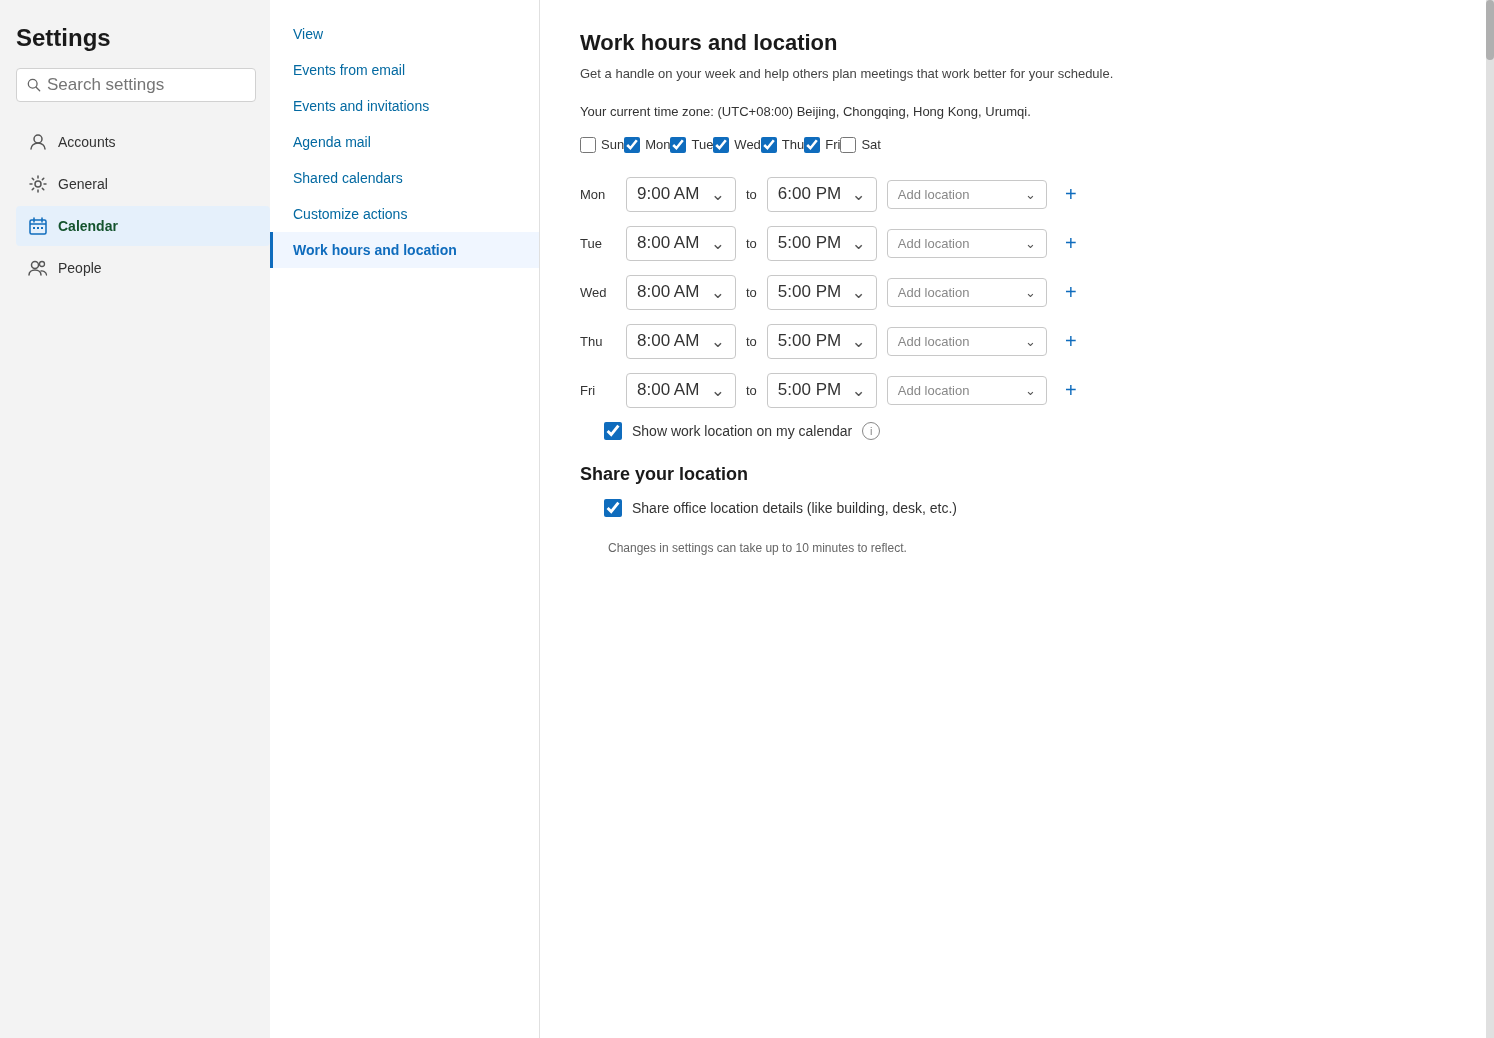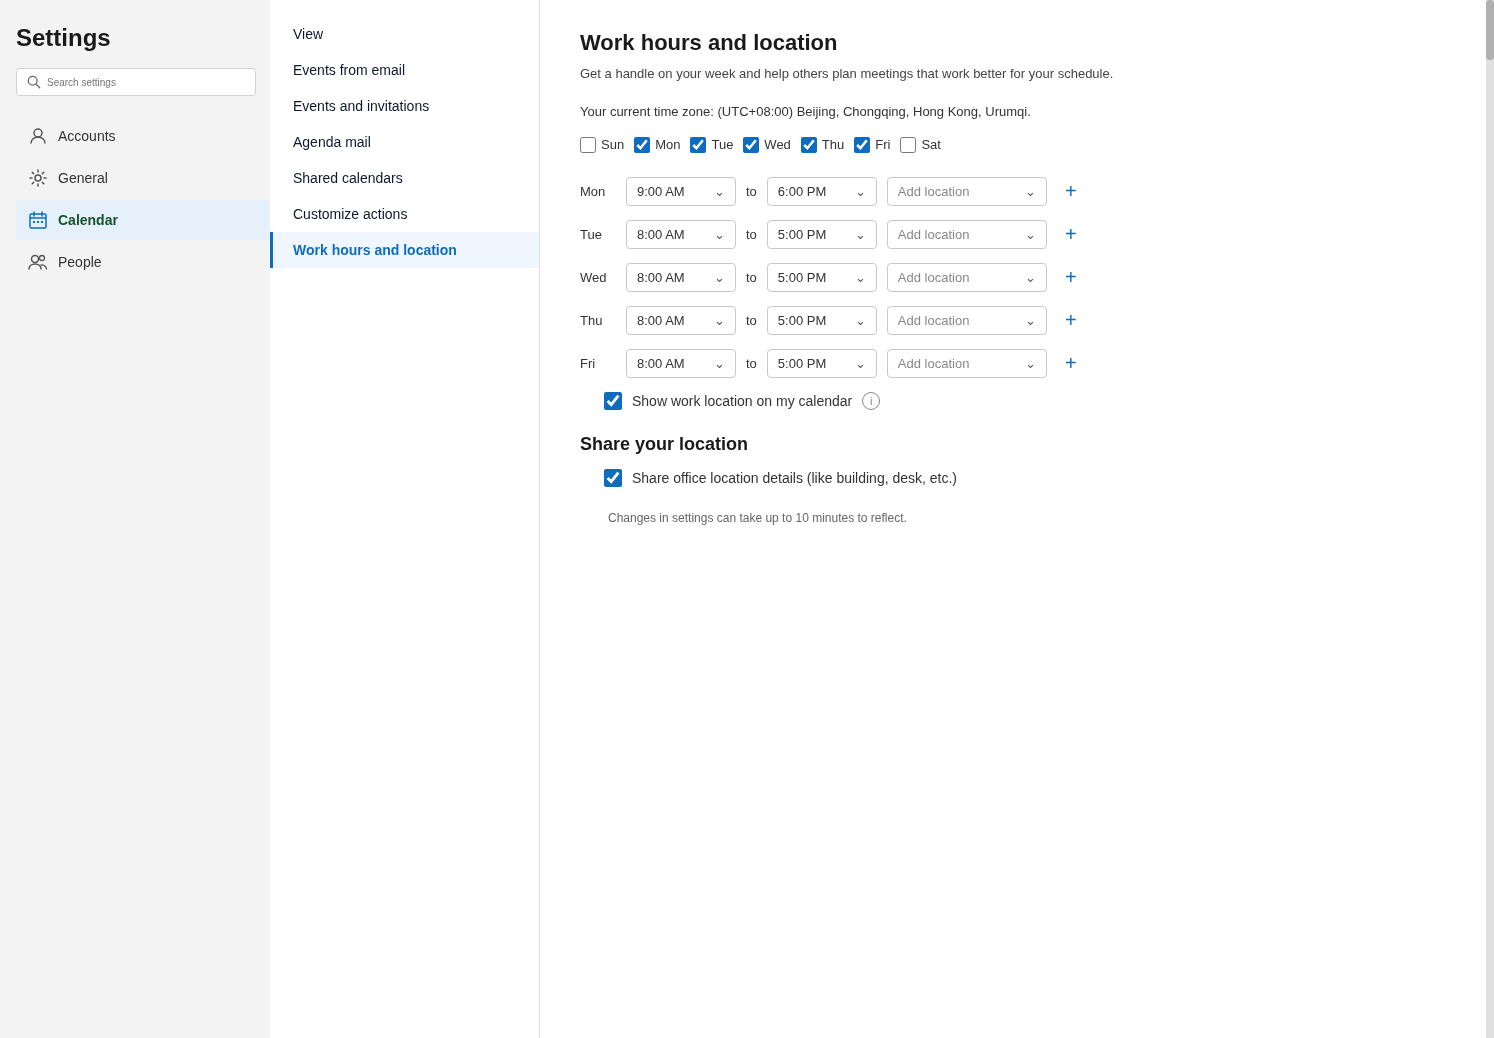--- a/index.html
+++ b/index.html
@@ -32,21 +32,21 @@
       background: #fff;
       border: 1px solid #d1d1d1;
       border-radius: 4px;
       padding: 6px 10px;
       margin-bottom: 20px;
       width: 240px;
     }
     .search-box input {
       border: none;
       outline: none;
-      font-size: 10px;
+      font-size: 17px;
       color: #444;
       background: transparent;
       width: 100%;
     }
     .search-icon-svg {
       color: #666;
       margin-right: 6px;
       flex-shrink: 0;
     }
     .nav-item {
@@ -72,21 +72,21 @@
     .sidebar-mid {
       width: 270px;
       background: #fff;
       padding: 16px 0;
       flex-shrink: 0;
       border-right: 1px solid #e0e0e0;
     }
     .mid-nav-item {
       display: block;
       padding: 10px 20px;
-      color: #0f172a;
+      color: #0369a1;
       font-size: 14px;
       cursor: pointer;
       text-decoration: none;
       border-left: 3px solid transparent;
     }
     .mid-nav-item.active {
       border-left: 3px solid #0f6cbd;
       color: #0f6cbd;
       font-weight: 600;
       background: #f0f6ff;
@@ -115,21 +115,20 @@
     .timezone-info {
       font-size: 13px;
       color: #333;
       margin-bottom: 18px;
     }
 
     
     .days-row {
       display: flex;
       align-items: flex-start;
-      gap: 10px;
       margin-bottom: 24px;
       flex-wrap: wrap;
     }
     .day-checkbox-group {
       display: flex;
       align-items: center;
       gap: 5px;
     }
     .day-checkbox-group label {
       font-size: 13px;
@@ -156,21 +155,21 @@
       flex-shrink: 0;
     }
     .time-select {
       display: flex;
       align-items: center;
       border: 1px solid #c8c8c8;
       border-radius: 4px;
       padding: 6px 10px;
       background: #fff;
       cursor: pointer;
-      font-size: 13px;
+      font-size: 17px;
       color: #333;
       min-width: 110px;
       gap: 6px;
     }
     .time-select .chevron {
       margin-left: auto;
       color: #555;
     }
     .to-label {
       font-size: 13px;

